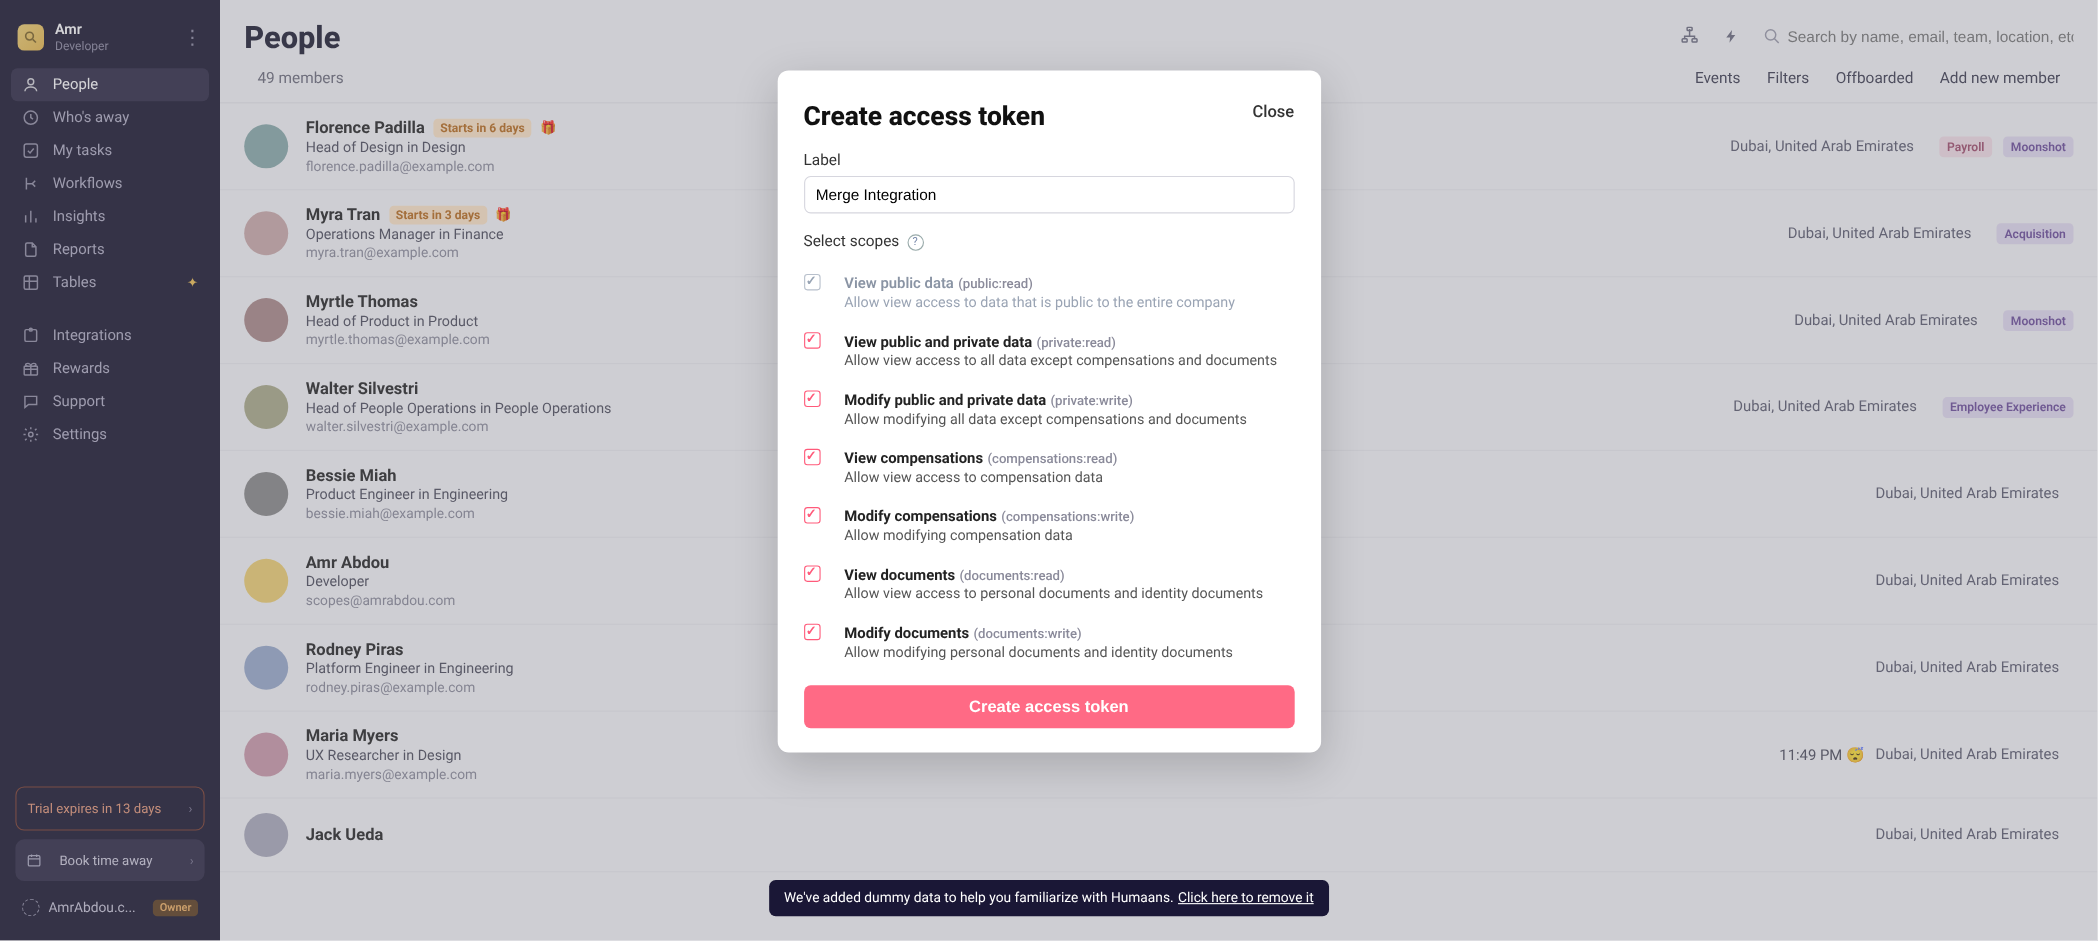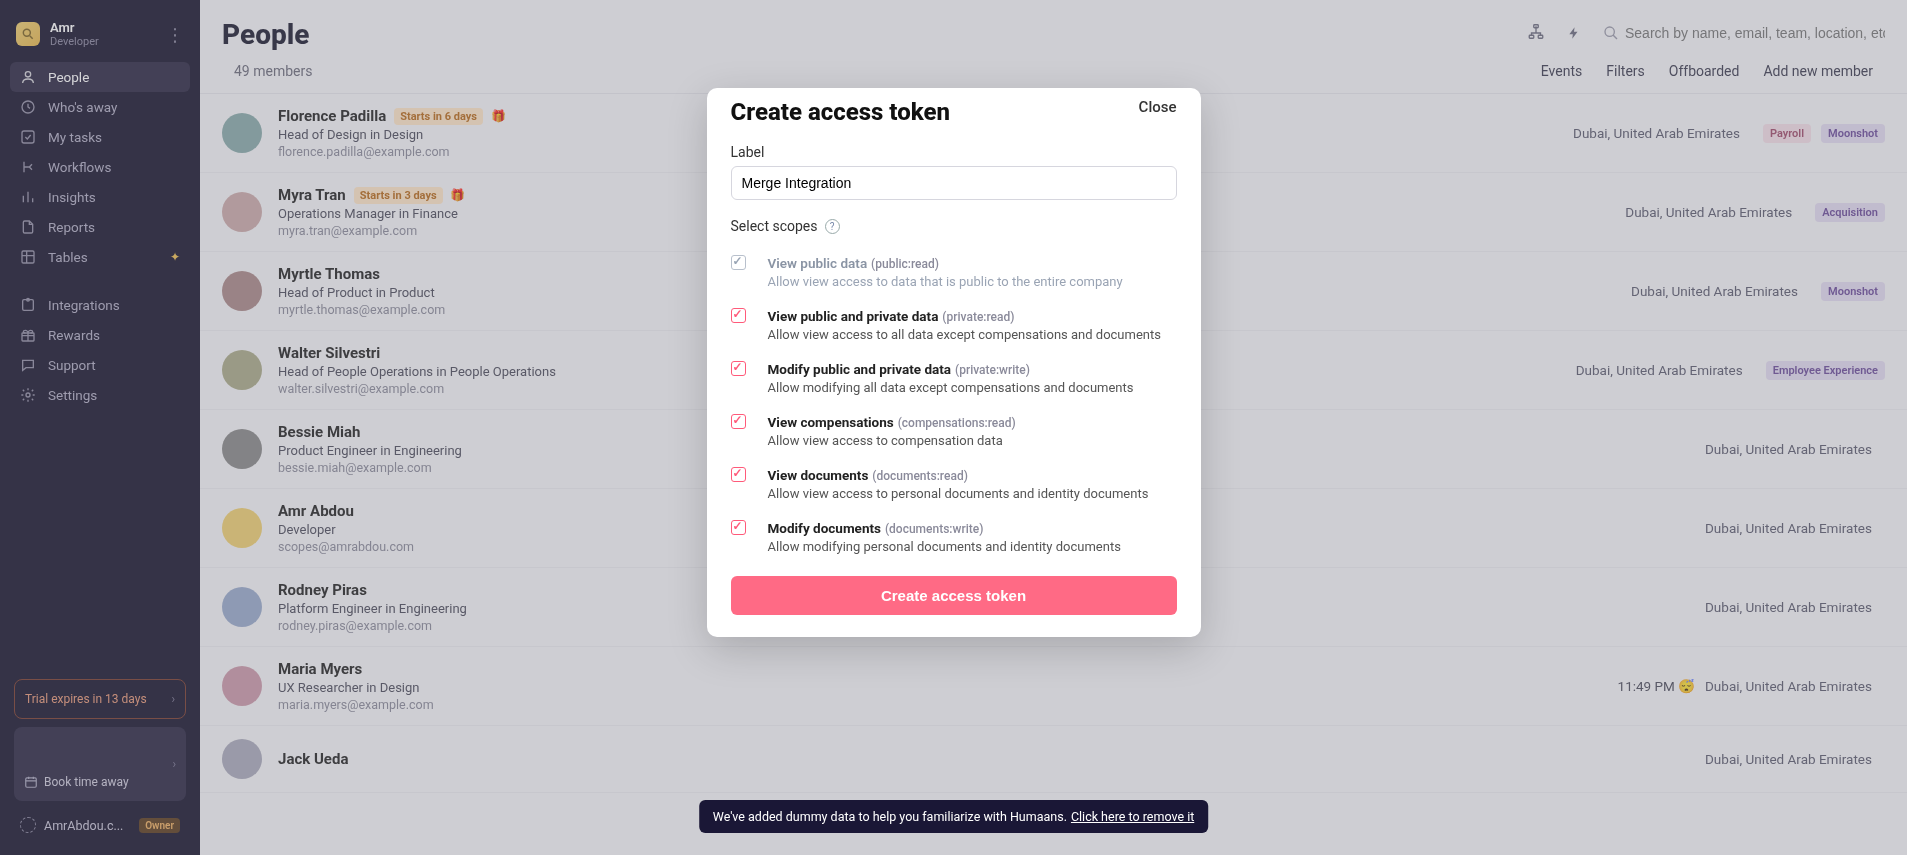--- a/index.html
+++ b/index.html
@@ -105,22 +105,21 @@
       position:absolute; inset:0; background:rgba(120,120,130,.32);
       z-index:10;
     }
 
     
     .modal {
       position:absolute; z-index:20;
       left:50%; top:64px; transform:translateX(-50%);
       width:494px; background:#fff; border-radius:10px;
       box-shadow:0 12px 40px rgba(0,0,0,.18);
-      padding:10px 24px 22px;
-      margin-top:24px;
+      padding:28px 24px 22px;
     }
     .modal-head { display:flex;justify-content:space-between;align-items:flex-start; margin-bottom:18px;}
     .modal-title { font-size:24px; font-weight:800; color:#111;}
     .close { font-size:15px; color:#333; cursor:pointer; font-weight:500;}
     .field-label { font-size:14px; color:#333; margin-bottom:6px; display:block;}
     .tinput {
       width:100%; border:1px solid #d6d6de; border-radius:6px;
       padding:8px 10px; font-size:14px; outline:none;
     }
     .scopes-hd { display:flex;align-items:center;gap:7px; margin-top:18px; margin-bottom:12px; font-size:14px; color:#333;}
@@ -279,21 +278,21 @@
         <span>Settings</span>
       </div>
     </div>
 
   <div class="sidebar-footer">
     <div class="pill trial">
       <span>Trial expires in 13 days</span>
       <span class="chev">›</span>
     </div>
     <div class="pill">
-      <span style="display:flex;align-items:center;gap:6px;margin-top:36px;">
+      <span style="display:flex;align-items:center;gap:16px;">
         <svg width="14" height="14" viewBox="0 0 24 24" fill="none" stroke="#aaa8bf" stroke-width="2">
             <rect x="3" y="5" width="18" height="16" rx="2"></rect>
             <path d="M8 3v4M16 3v4M3 10h18"></path>
           </svg>
         <span>Book time away</span>
       </span>
       <span class="chev">›</span>
     </div>
     <div class="workspace">
       <span class="ws-icon"></span>
@@ -502,20 +501,27 @@
       <label class="scope">
         <input type="checkbox" checked="" style="">
         <div class="scope-body">
           <div><span class="stitle">View compensations</span> <span class="sid">(compensations:read)</span></div>
           <div class="sdesc">Allow view access to compensation data</div>
         </div>
       </label>
       <label class="scope">
         <input type="checkbox" checked="" style="">
         <div class="scope-body">
+          <div><span class="stitle">Modify compensations</span> <span class="sid">(compensations:write)</span></div>
+          <div class="sdesc">Allow modifying compensation data</div>
+        </div>
+      </label>
+      <label class="scope">
+        <input type="checkbox" checked="" style="">
+        <div class="scope-body">
           <div><span class="stitle">View documents</span> <span class="sid">(documents:read)</span></div>
           <div class="sdesc">Allow view access to personal documents and identity documents</div>
         </div>
       </label>
       <label class="scope">
         <input type="checkbox" checked="" style="">
         <div class="scope-body">
           <div><span class="stitle">Modify documents</span> <span class="sid">(documents:write)</span></div>
           <div class="sdesc">Allow modifying personal documents and identity documents</div>
         </div>

